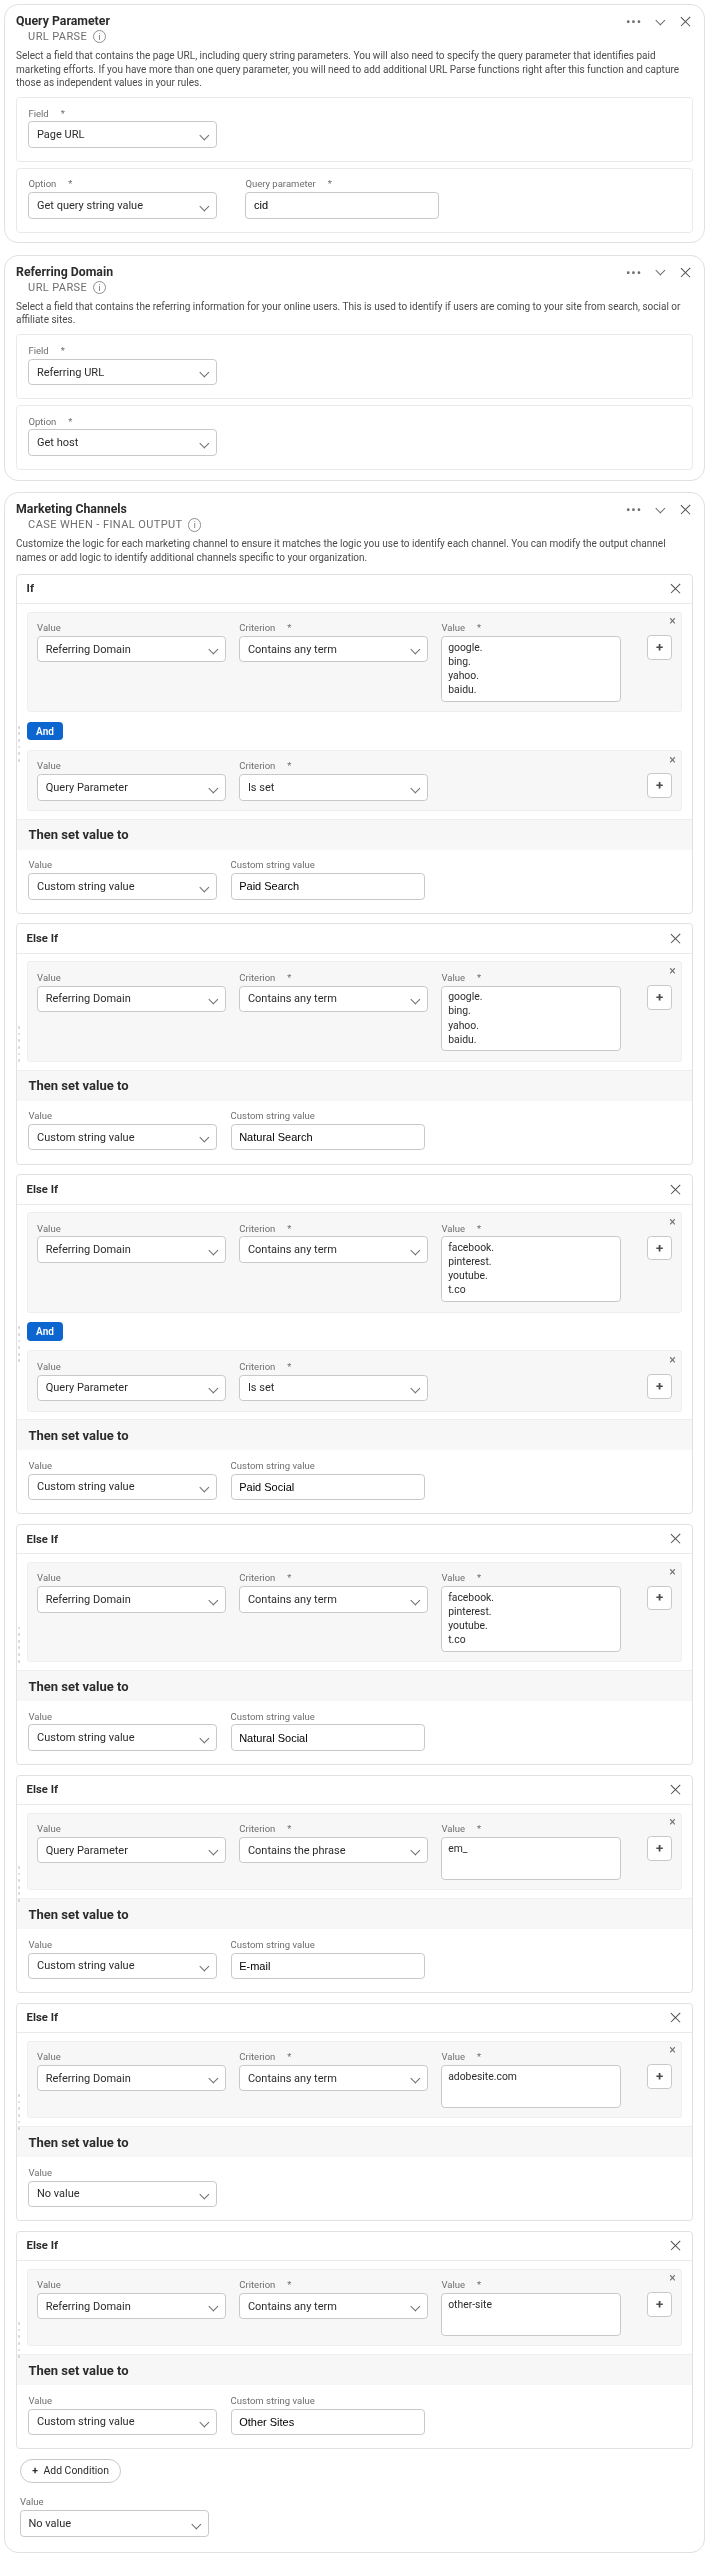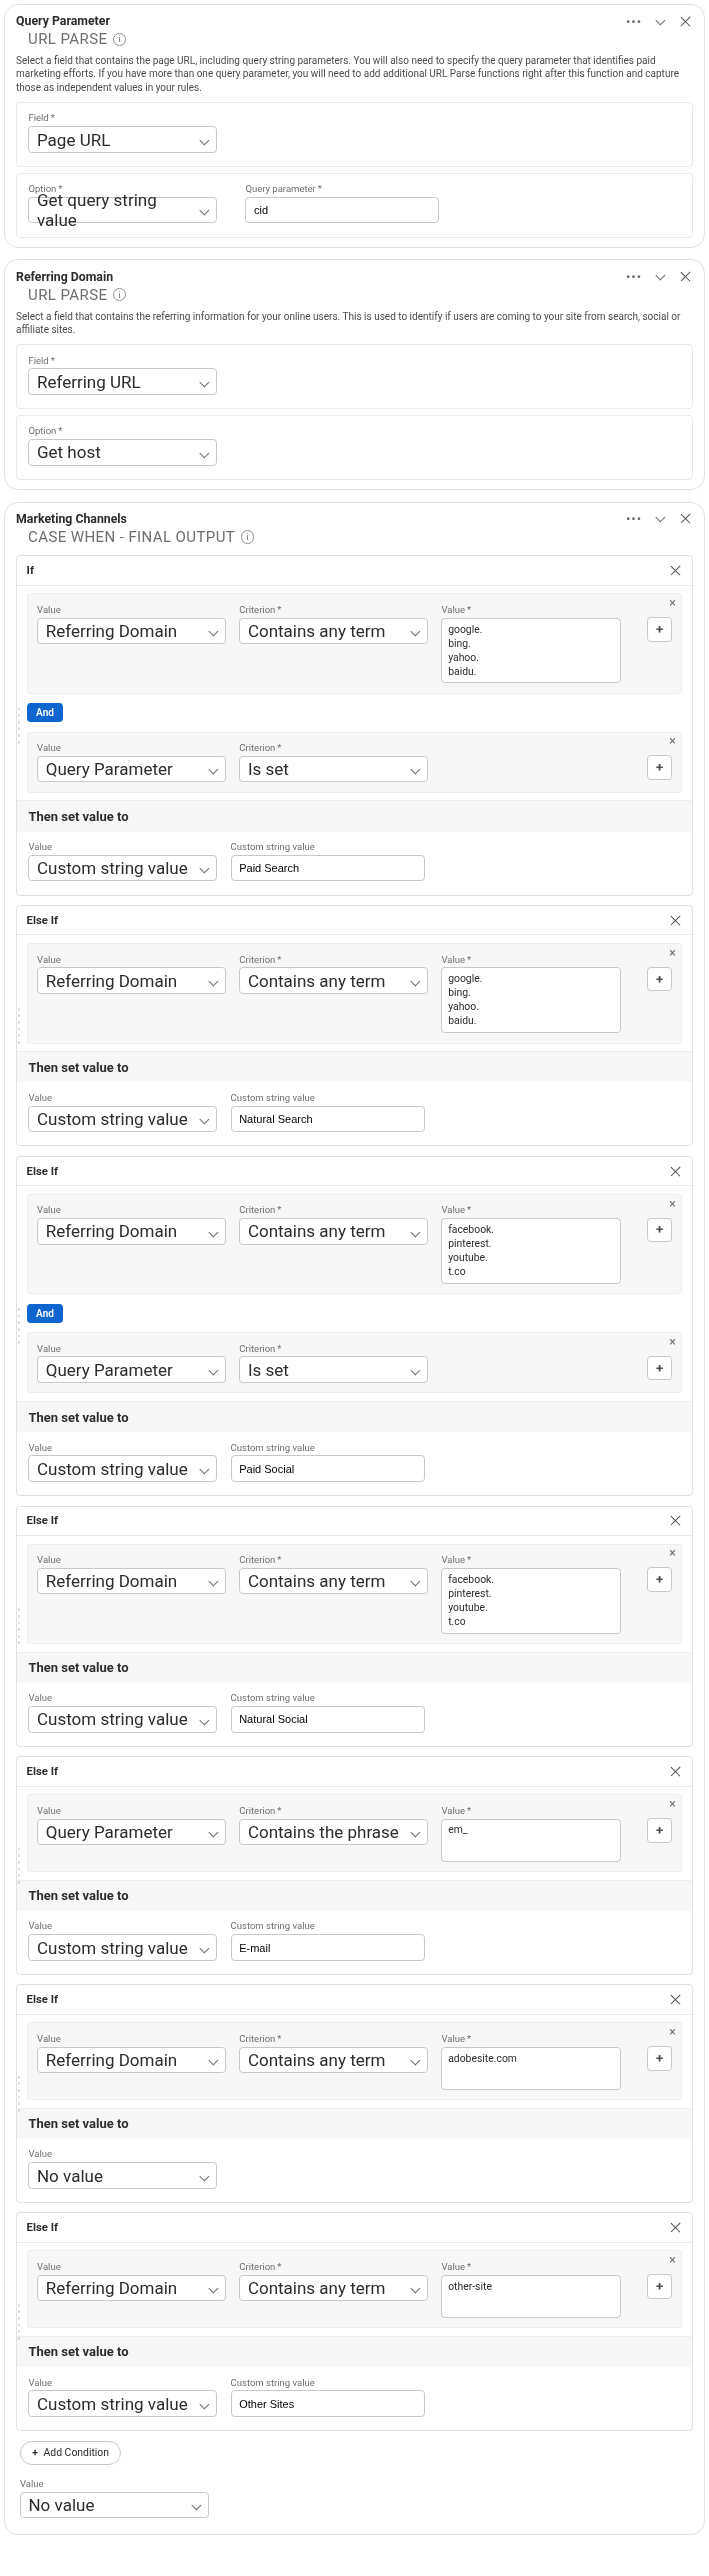--- a/index.html
+++ b/index.html
@@ -1,34 +1,34 @@
 <!DOCTYPE html>
 <html style="font-size:15px"><head>
 <meta charset="utf-8">
 <style>
   * { box-sizing: border-box; margin: 0; padding: 0; }
   body { font-family: -apple-system, BlinkMacSystemFont, "Segoe UI", Roboto, Arial, sans-serif; background: #fff; font-size: 11.3px; color: #2c2c2c; width: 709px; }
   .section { border: 0.9px solid #e1e1e1; border-radius: 14px; margin: 3.8px 3.8px 11.3px 3.8px; padding: 9.5px 11.3px; }
   .sec-head { display: flex; align-items: center; justify-content: space-between; margin-bottom: 1.9px;}
   .sec-title { font-size: 12.3px; font-weight: 700; }
   .sec-sub { display: flex; align-items: center; gap: 5.7px; margin-bottom: 5.7px;}
-  .sec-sub-text { font-size: 15px; color: #6e6e6e; letter-spacing: 0.4px; padding-left: 12px; }
+  .sec-sub-text { font-size: 11px; color: #6e6e6e; letter-spacing: 0.4px; padding-left: 12px; }
   .info-icon { width:13.2px; height:13.2px; border:0.9px solid #8e8e8e; border-radius:50%; display:inline-flex; align-items:center; justify-content:center; font-size:8.5px; color:#6e6e6e;}
   .sec-desc { font-size: 10px; color: #4b4b4b; line-height: 1.35; margin-bottom: 7.6px; }
   .sec-actions { display:flex; align-items:center; gap:13.2px; }
   .dots { color:#6e6e6e; font-size:13.2px; letter-spacing:0.9px; line-height:1; cursor:pointer;}
   .chev { width:11.3px; height:11.3px; display:inline-block; position:relative; cursor:pointer;}
   .chev::before { content:""; position:absolute; left:1.9px; top:0.9px; width:5.7px; height:5.7px; border-right:1.4px solid #6e6e6e; border-bottom:1.4px solid #6e6e6e; transform:rotate(45deg); }
   .x-icon { width:13.2px; height:13.2px; position:relative; cursor:pointer; }
   .x-icon::before, .x-icon::after { content:""; position:absolute; left:5.7px; top:0; width:1.4px; height:13.2px; background:#4b4b4b; }
   .x-icon::before { transform:rotate(45deg);} .x-icon::after { transform:rotate(-45deg);}
   .field-box { border:0.9px solid #eaeaea; border-radius:3.8px; padding:9.5px 11.3px 13.2px; margin-top:5.7px; }
-  .lbl { font-size:9.5px; color:#6e6e6e; margin-bottom:2.8px; display:flex; gap:2px;}
+  .lbl { font-size:9.5px; color:#6e6e6e; margin-bottom:2.8px; display:flex; gap:12px;}
   .ast { color:#6e6e6e; font-size:9.5px;}
-  .select { position:relative; width:189px; height:26.5px; border:0.9px solid #c8c8c8; border-radius:3.8px; background:#fff; display:flex; align-items:center; padding:0 23px 0 7.6px; font-size:17px; color:#2c2c2c; cursor:pointer;}
+  .select { position:relative; width:189px; height:26.5px; border:0.9px solid #c8c8c8; border-radius:3.8px; background:#fff; display:flex; align-items:center; padding:0 23px 0 7.6px; font-size:11px; color:#2c2c2c; cursor:pointer;}
   .select::after { content:""; position:absolute; right:8.5px; top:9.5px; width:5.7px; height:5.7px; border-right:1.4px solid #6e6e6e; border-bottom:1.4px solid #6e6e6e; transform:rotate(45deg);}
   .row { display:flex; gap:28px; }
   .col { display:flex; flex-direction:column; }
   .input { width:194px; height:26.5px; border:0.9px solid #c8c8c8; border-radius:3.8px; padding:0 7.6px; font-size:11px; }
   .cond-card { border:0.9px solid #e1e1e1; border-radius:3.8px; margin-top:9.5px; position:relative;}
   .cond-head { display:flex; align-items:center; justify-content:space-between; padding:7.6px 9.5px; border-bottom:0.9px solid #eaeaea;}
   .cond-title { font-weight:700; font-size:11.3px;}
   .clause { background:#f7f7f7; border-radius:2.8px; margin:7.6px 9.5px; padding:9.5px; position:relative; border:0.9px solid #eee;}
   .clause .x-sm { position:absolute; right:5.7px; top:2.8px; color:#6e6e6e; font-size:12.3px; cursor:pointer; line-height:1;}
   .cl-row { display:flex; gap:13.2px; align-items:flex-start;}
@@ -137,20 +137,21 @@
     <div class="sec-actions">
       <span class="dots">•••</span>
       <span class="chev"></span>
       <span class="x-icon"></span>
     </div>
   </div>
   <div class="sec-sub">
     <span class="sec-sub-text">CASE WHEN - FINAL OUTPUT</span>
     <span class="info-icon">i</span>
   </div>
+  <div class="sec-desc">Customize the logic for each marketing channel to ensure it matches the logic you use to identify each channel. You can modify the output channel names or add logic to identify additional channels specific to your organization.</div>
 
   <div id="conditions-container">
       <div class="cond-card"><div class="handle">
           <span></span>
           <span></span>
           <span></span>
           <span></span>
           <span></span>
           <span></span>
         </div><div class="cond-head">

